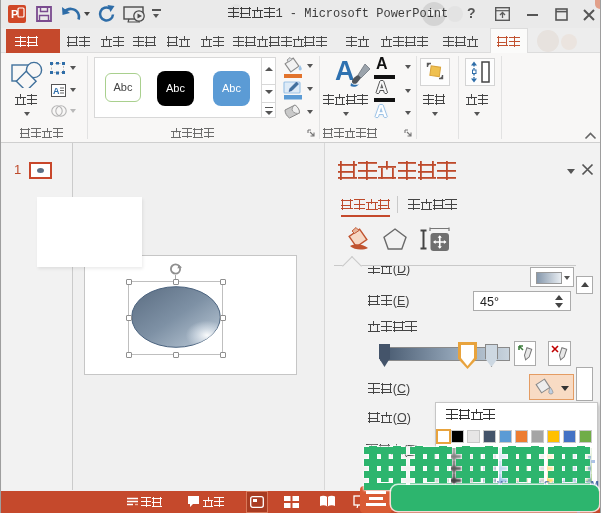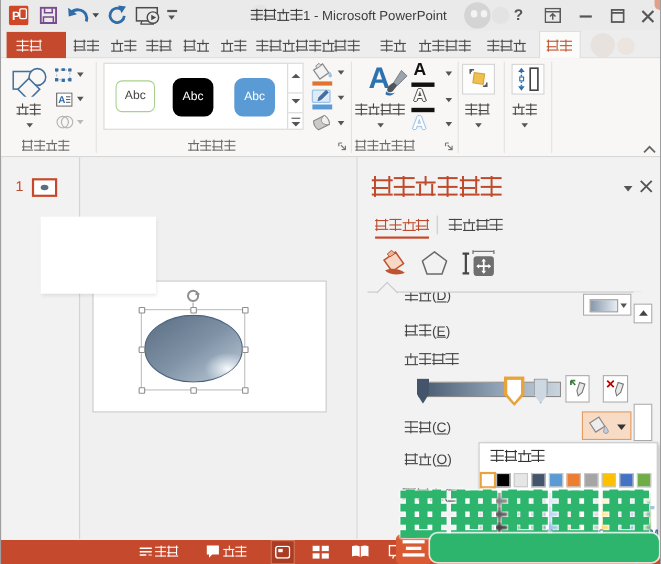--- a/index.html
+++ b/index.html
@@ -91,21 +91,21 @@
 
     <svg class="abs" style="left:122px;top:6px;" width="24" height="17" viewBox="0 0 24 17">
       <rect x="1" y="1" width="19" height="12" fill="none" stroke="#4b4b4b" stroke-width="1.4"></rect>
       <path d="M6 13 L5 16 M15 13 L16 16 M4.5 16 L17 16" stroke="#4b4b4b" stroke-width="1.2" fill="none"></path>
       <circle cx="16" cy="10" r="5.2" fill="#EAEAEA" stroke="#4b4b4b" stroke-width="1.3"></circle>
       <path d="M14.5 7.5 L19 10 L14.5 12.5 z" fill="#4b4b4b"></path>
     </svg>
     <div class="abs" style="left:151px;top:9px;width:9px;height:2px;background:#555;"></div>
     <div class="caret" style="left:152px;top:14px;border-left-width:3.5px;border-right-width:3.5px;"></div>
 
-    <div class="abs" style="left:227px;top:7px;font-size:12px;color:#3c3c3c;"><span class="cj"></span><span class="cj v2"></span><span class="cj v3"></span><span class="cj"></span>1 - Microsoft PowerPoint</div>
+    <div class="abs" style="left:227px;top:7px;font-size:12px;color:#3c3c3c;font-family:Liberation Mono, monospace;"><span class="cj"></span><span class="cj v2"></span><span class="cj v3"></span><span class="cj"></span>1 - Microsoft PowerPoint</div>
 
     <div class="abs" style="left:466px;top:5px;font-size:14px;font-weight:bold;color:#565656;">?</div>
     <svg class="abs" style="left:494px;top:7px;" width="15" height="14" viewBox="0 0 15 14">
       <rect x="0.7" y="0.7" width="13.6" height="12.6" fill="none" stroke="#5a5a5a" stroke-width="1.4"></rect>
       <path d="M0.7 3.7 L14.3 3.7" stroke="#5a5a5a" stroke-width="1.2"></path>
       <path d="M7.5 11 L7.5 6 M5 8 L7.5 5.5 L10 8" stroke="#5a5a5a" stroke-width="1.3" fill="none"></path>
     </svg>
     <div class="abs" style="left:526px;top:14px;width:11px;height:2px;background:#565656;"></div>
     <svg class="abs" style="left:554px;top:8px;" width="13" height="13" viewBox="0 0 13 13">
       <rect x="1" y="1" width="11" height="11" fill="none" stroke="#565656" stroke-width="1.6"></rect>
@@ -336,20 +336,25 @@
     <div class="abs" style="left:20px;top:115.5px;width:13px;height:13px;background:#F2F2F2;border-left:1px solid #C9C9C9;border-top:1px solid #C9C9C9;transform:rotate(45deg);"></div>
 
     <div class="abs" style="left:43px;top:123px;width:60px;height:16px;overflow:hidden;">
       <div class="abs" style="left:0;top:-4px;font-size:12.5px;color:#444;"><span class="cj"></span><span class="cj v3"></span>(<u>D</u>)</div>
     </div>
     <div class="abs" style="left:205px;top:124px;width:44px;height:20px;background:#fff;border:1px solid #ABABAB;box-sizing:border-box;">
       <div class="abs" style="left:5px;top:4px;width:24px;height:10px;background:linear-gradient(90deg,#8698AC,#E8EDF2);border:1px solid #999;"></div>
       <div class="caret" style="left:33px;top:8px;border-left-width:3px;border-right-width:3px;"></div>
     </div>
     <div class="abs" style="left:43px;top:151px;font-size:12.5px;color:#444;"><span class="cj v2"></span><span class="cj"></span>(<u>E</u>)</div>
+    <div class="abs" style="left:148px;top:148px;width:98px;height:20px;background:#fff;border:1px solid #ABABAB;box-sizing:border-box;">
+      <div class="abs" style="left:6px;top:3px;font-size:12.5px;color:#222;">45°</div>
+      <div class="abs" style="left:81px;top:3px;width:0;height:0;border-left:4px solid transparent;border-right:4px solid transparent;border-bottom:5px solid #444;"></div>
+      <div class="abs" style="left:81px;top:11px;width:0;height:0;border-left:4px solid transparent;border-right:4px solid transparent;border-top:5px solid #444;"></div>
+    </div>
     <div class="abs" style="left:43px;top:177px;font-size:12.5px;color:#444;"><span class="cj v3"></span><span class="cj"></span><span class="cj v2"></span><span class="cj"></span></div>
 
     <div class="abs" style="left:55px;top:204px;width:130px;height:14px;background:linear-gradient(90deg,#46586E,#8FA1B4 55%,#C9D4DE);border:1px solid #8a8a8a;box-sizing:border-box;"></div>
     <div class="abs stop" style="left:54px;top:201px;width:11px;height:23px;background:#44546A;"></div>
     <div class="abs stop" style="left:133px;top:199px;width:19px;height:27px;background:#E8A33D;"></div>
     <div class="abs stop" style="left:136px;top:202px;width:13px;height:21px;background:#fff;"></div>
     <div class="abs stop" style="left:160px;top:201px;width:13px;height:23px;background:#CDD8E2;border:1px solid #888;box-sizing:border-box;"></div>
 
     <div class="abs" style="left:189px;top:198px;width:22px;height:25px;background:#fff;border:1px solid #ABABAB;box-sizing:border-box;">
       <svg width="20" height="23" viewBox="0 0 20 23">

